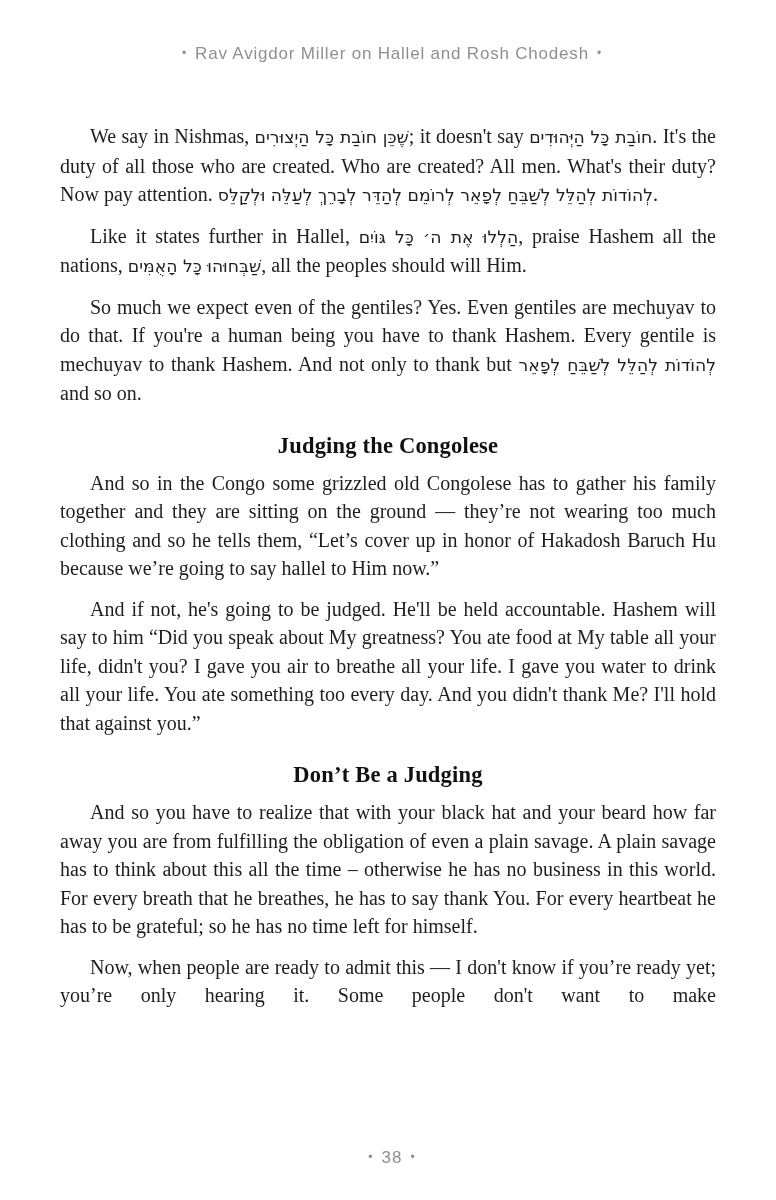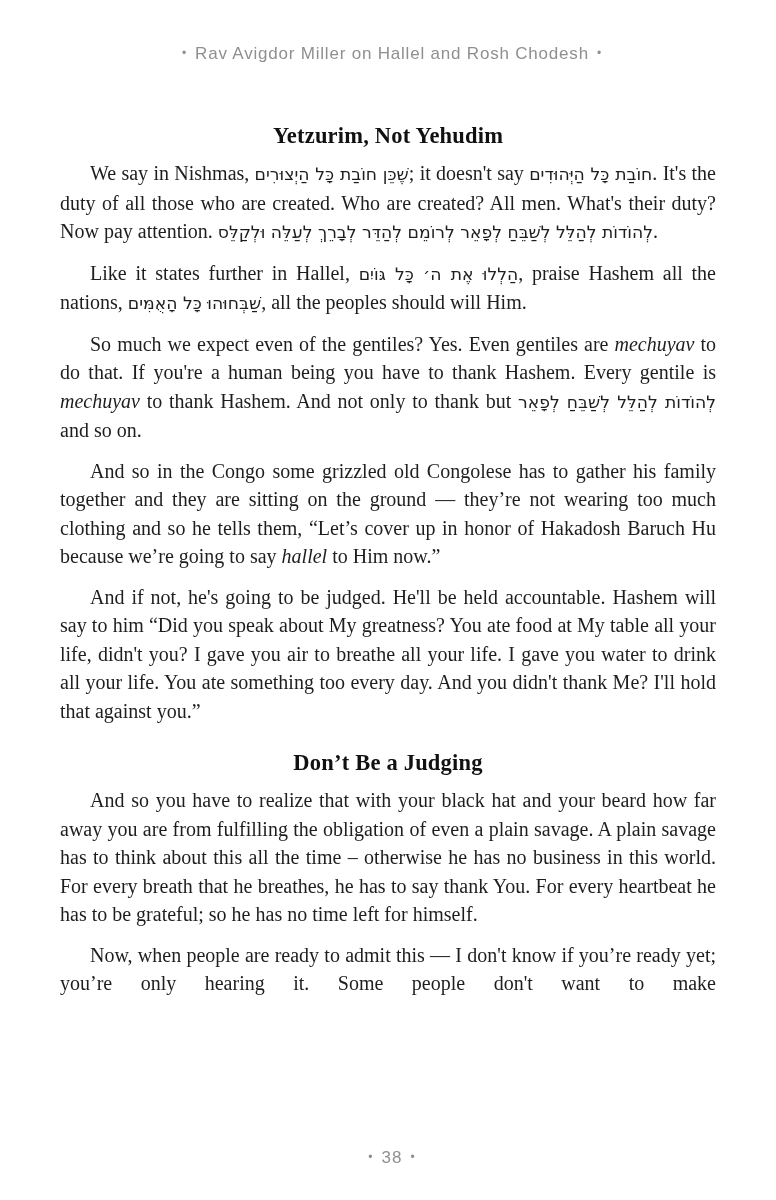--- a/index.html
+++ b/index.html
@@ -59,36 +59,36 @@
   .content h2:first-child { margin-top: 0; }
   .content p {
     margin: 0 0 12px 0;
     text-indent: 30px;
   }
   .content p.justify-last { text-align-last: justify; }
   .hebrew {
     font-family: "DejaVu Sans", sans-serif;
     font-size: 0.86em;
   }
-  .italic { font-style: italic; }
+  .italic { }
 </style>
 </head>
 <body>
 
 <div class="page">
 
   <div class="running-head">
     <span class="dot">•</span><span>Rav Avigdor Miller on Hallel and Rosh Chodesh</span><span class="dot">•</span>
   </div>
 
   <div class="content">
-      <h2>Yetzurim, Not Yehudim</h2>
       <p><span>We say in Nishmas, </span><span class="hebrew">שֶׁכֵּן חוֹבַת כָּל הַיְצוּרִים</span><span>; it doesn't say </span><span class="hebrew">חוֹבַת כָּל הַיְּהוּדִים</span><span>. It's the duty of all those who are created. Who are created? All men. What's their duty? Now pay attention. </span><span class="hebrew">לְהוֹדוֹת לְהַלֵּל לְשַׁבֵּחַ לְפָאֵר לְרוֹמֵם לְהַדֵּר לְבָרֵךְ לְעַלֵּה וּלְקַלֵּס</span><span>.</span></p>
       <p><span>Like it states further in Hallel, </span><span class="hebrew">הַלְלוּ אֶת ה׳ כָּל גּוֹיִם</span><span>, praise Hashem all the nations, </span><span class="hebrew">שַׁבְּחוּהוּ כָּל הָאֻמִּים</span><span>, all the peoples should will Him.</span></p>
       <p><span>So much we expect even of the gentiles? Yes. Even gentiles are </span><span class="italic">mechuyav</span><span> to do that. If you're a human being you have to thank Hashem. Every gentile is </span><span class="italic">mechuyav</span><span> to thank Hashem. And not only to thank but </span><span class="hebrew">לְהוֹדוֹת לְהַלֵּל לְשַׁבֵּחַ לְפָאֵר</span><span> and so on.</span></p>
+      <h2>Judging the Congolese</h2>
       <p><span>And so in the Congo some grizzled old Congolese has to gather his family together and they are sitting on the ground — they’re not wearing too much clothing and so he tells them, “Let’s cover up in honor of Hakadosh Baruch Hu because we’re going to say </span><span class="italic">hallel</span><span> to Him now.”</span></p>
       <p><span>And if not, he's going to be judged. He'll be held accountable. Hashem will say to him “Did you speak about My greatness? You ate food at My table all your life, didn't you? I gave you air to breathe all your life. I gave you water to drink all your life. You ate something too every day. And you didn't thank Me? I'll hold that against you.”</span></p>
       <h2>Don’t Be a Judging</h2>
       <p><span>And so you have to realize that with your black hat and your beard how far away you are from fulfilling the obligation of even a plain savage. A plain savage has to think about this all the time – otherwise he has no business in this world. For every breath that he breathes, he has to say thank You. For every heartbeat he has to be grateful; so he has no time left for himself.</span></p>
       <p class="justify-last"><span>Now, when people are ready to admit this — I don't know if you’re ready yet; you’re only hearing it. Some people don't want to make</span></p>
     </div>
 
   <div class="footer">
     <span class="dot">•</span><span>38</span><span class="dot">•</span>
   </div>

